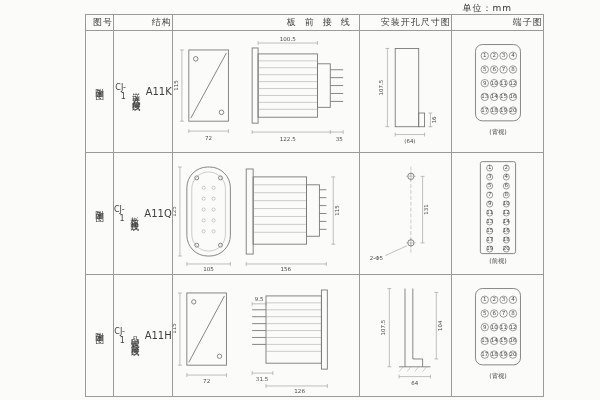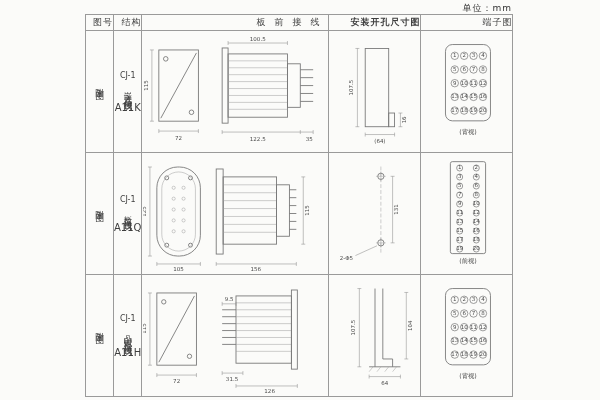--- a/index.html
+++ b/index.html
@@ -15,32 +15,32 @@
     position:absolute; top:2px; right:88px;
     font-size:9px; color:#333; letter-spacing:1px;
   }
   table.spec {
     position:absolute; left:85px; top:14px;
     border-collapse:collapse; table-layout:fixed;
   }
   .spec th, .spec td { border:1px solid #9a9a9a; text-align:right; vertical-align:middle; padding:0; }
   .spec th { font-weight:normal; font-size:9px; height:16px; color:#3e3e3e; }
   th.outline-h { letter-spacing:9px; text-indent:9px; }
-  th.install-h { letter-spacing:1px;font-weight:bold; }
+  th.install-h { letter-spacing:1px; }
   th.small-h { letter-spacing:1px; }
   col.c-fig { width:28px; } col.c-struct { width:28px; }
   col.c-outline { width:187px; } col.c-install { width:92px; } col.c-terminal { width:92px; }
   tbody tr { height:122px; }
   .vtext {
     writing-mode:vertical-rl; text-orientation:upright;
     margin:0 auto; line-height:1.15;
   }
   .fig-cell .vtext { font-size:9px; letter-spacing:4px; color:#3e3e3e; }
   .struct-cell { }
-  .struct-stack { display:flex; flex-direction:column; align-items:center; justify-content:center; gap:5px; }
+  .struct-stack { display:flex; flex-direction:row; align-items:center; justify-content:center; gap:5px; }
   .struct-model { font-size:8px; color:#3e3e3e; }
   .struct-name { font-size:8.5px; letter-spacing:2px; color:#3e3e3e; }
   .struct-code { font-size:10px; color:#3e3e3e; }
   svg.draw { display:block; margin:0 auto; }
   .draw rect, .draw line, .draw path, .draw circle, .draw polyline { stroke:#787878; fill:none; stroke-width:0.9; }
   .draw .fin { stroke:#9c9c9c; stroke-width:0.5; }
   .draw .dimline { stroke:#8d8d8d; stroke-width:0.55; }
   .draw text { stroke:none; fill:#4a4a4a; font-size:5.6px; font-family:"DejaVu Sans",sans-serif; }
   .draw text.cap { font-size:6.5px; }
   .draw [data-terminals] circle { stroke:#7a7a7a; fill:none; stroke-width:0.75; }

